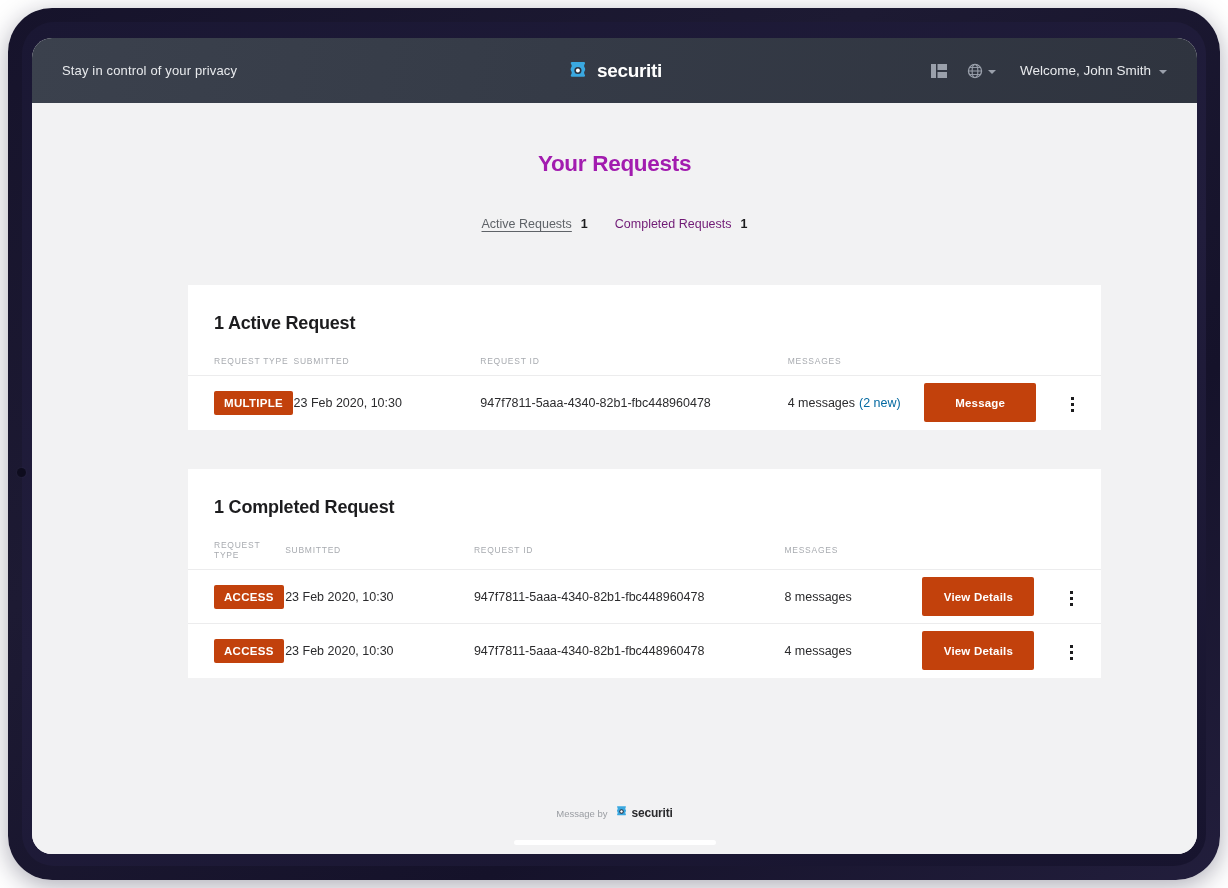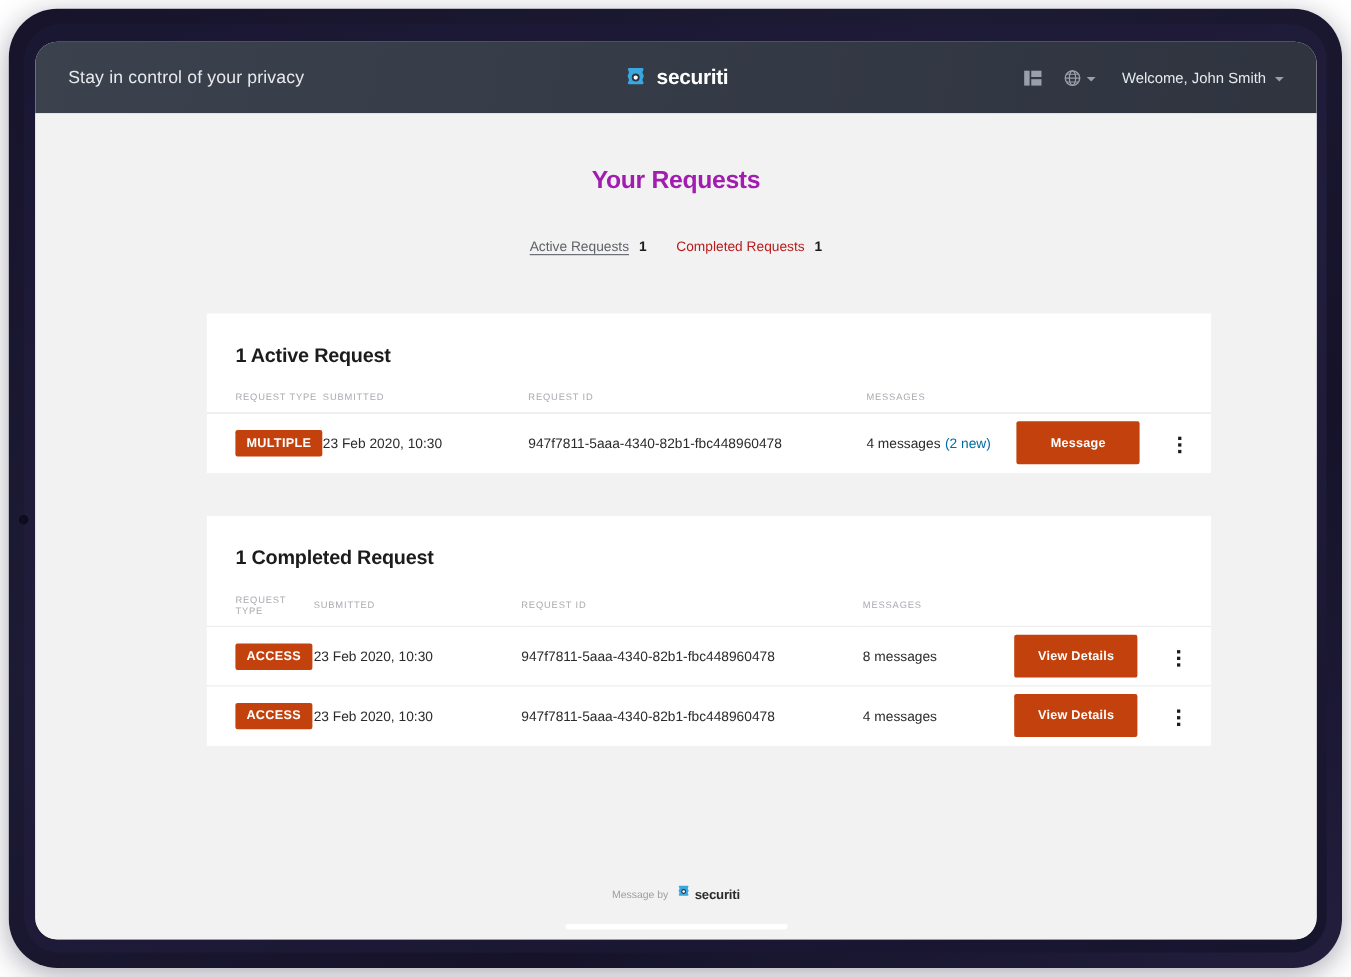--- a/index.html
+++ b/index.html
@@ -59,21 +59,21 @@
   .navbar {
     position: relative;
     height: 65px;
     background: linear-gradient(100deg, #3b414d 0%, #353b47 45%, #2f343f 100%);
     display: flex;
     align-items: center;
     padding: 0 30px;
   }
   .nav-tagline {
     color: #e8eaed;
-    font-size: 16px;
+    font-size: 13px;
     letter-spacing: 0.15px;
     white-space: nowrap;
   }
   .nav-logo {
     position: absolute;
     left: 50%;
     transform: translateX(-50%);
     display: flex;
     align-items: center;
     gap: 9px;
@@ -149,21 +149,21 @@
   }
   .tab {
     display: flex;
     align-items: baseline;
     gap: 9px;
     cursor: pointer;
     margin-top: 23px;
   }
   .tab-label {
     font-size: 12.5px;
-    color: #b91c1c;
+    color: #701a75;
   }
   .tab.active .tab-label {
     color: #5f6368;
     text-decoration: underline;
     text-underline-offset: 3px;
   }
   .tab-count {
     font-size: 12.5px;
     font-weight: 700;
     color: #1c1c1e;

